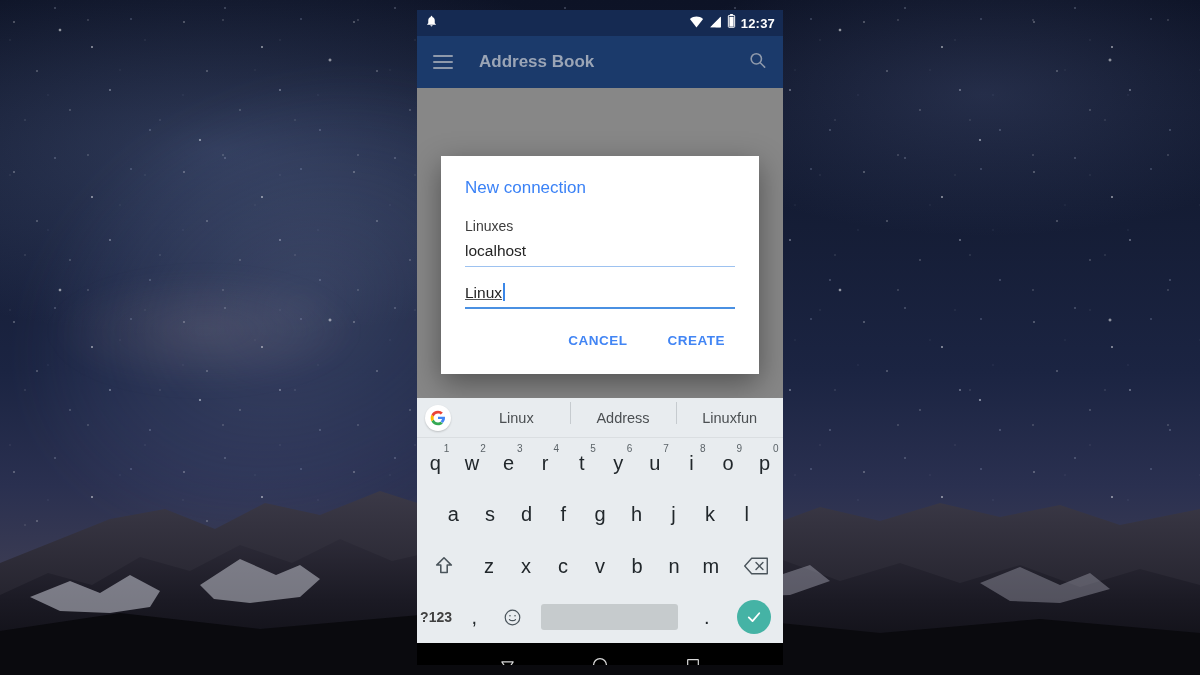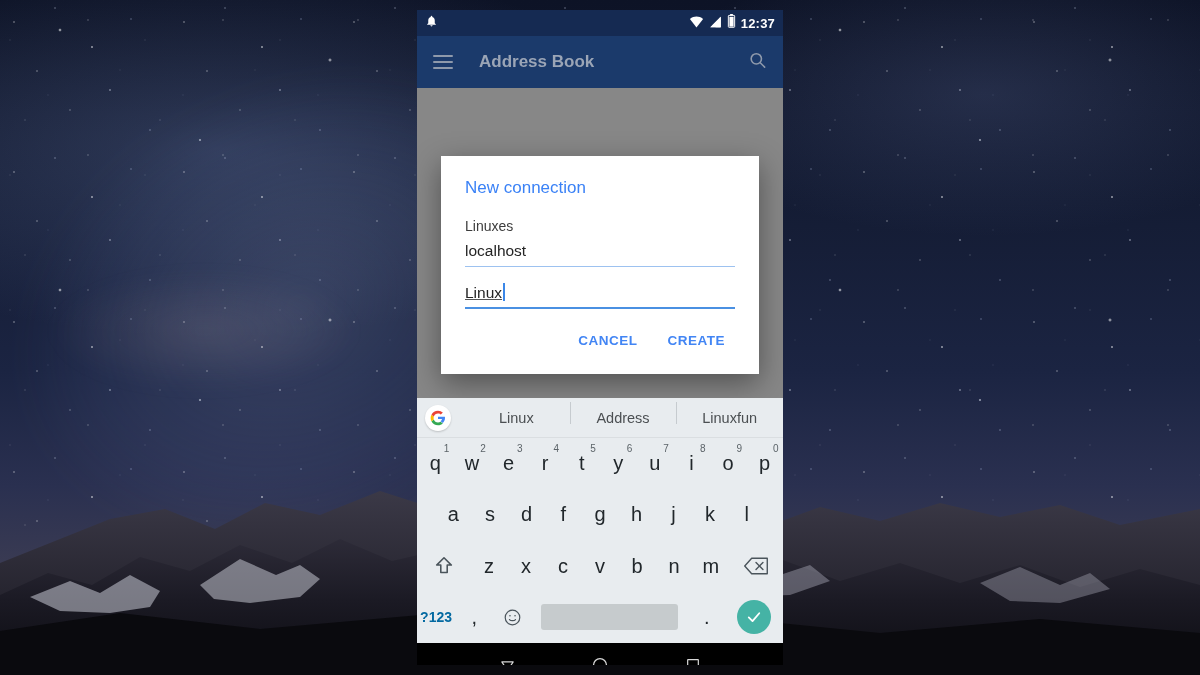--- a/index.html
+++ b/index.html
@@ -152,21 +152,21 @@
     position:absolute; left:0; right:0; bottom:0;
     height: 1px; background: #9dc2f0;
   }
   .field.focused .underline { height: 2px; background: #4a90e2; }
   .field .val.composing { text-decoration: underline; text-decoration-color:#555; }
   .caret {
     display:inline-block; width:2px; height:18px;
     background:#3b87e8; vertical-align: -3px; margin-left:1px;
   }
   #dialog .actions {
-    display:flex; justify-content:flex-end; gap:10px;
+    display:flex; justify-content:flex-end; gap:20px;
     margin-top: 14px; padding-bottom: 10px;
   }
   #dialog .actions button {
     background:none; border:none;
     color:#4285f4; font-size:13.5px; font-weight:bold;
     letter-spacing: 0.5px; padding: 8px 10px; cursor:pointer;
     font-family:"Liberation Sans", sans-serif;
   }
 
   
@@ -207,21 +207,21 @@
   }
   .key .num {
     position:absolute; top: 5px; right: 50%;
     transform: translateX(14px);
     font-size: 10px; color:#5b6368; font-weight:400;
   }
   .krow.r2 { padding: 0 18px; }
   .krow.r3 { padding: 0 0px; }
   .key.wide { flex: 1.45; }
   .krow.r4 { padding: 0 0px; }
-  .key.sym { font-size: 14px; font-weight:600; color:#0369a1; }
+  .key.sym { font-size: 14px; font-weight:600; color:#404040; }
   .spacekey { flex: 4.1; display:flex; align-items:center; justify-content:center; cursor:pointer; }
   .spacebar {
     width: 88%; height: 26px; background: #c6cbcd; border-radius: 3px;
   }
   .enterkey { flex: 1.5; display:flex; align-items:center; justify-content:center; cursor:pointer;}
   .enter-circle {
     width: 34px; height:34px; border-radius:50%;
     background:#45b3a5;
     display:flex; align-items:center; justify-content:center;
   }

